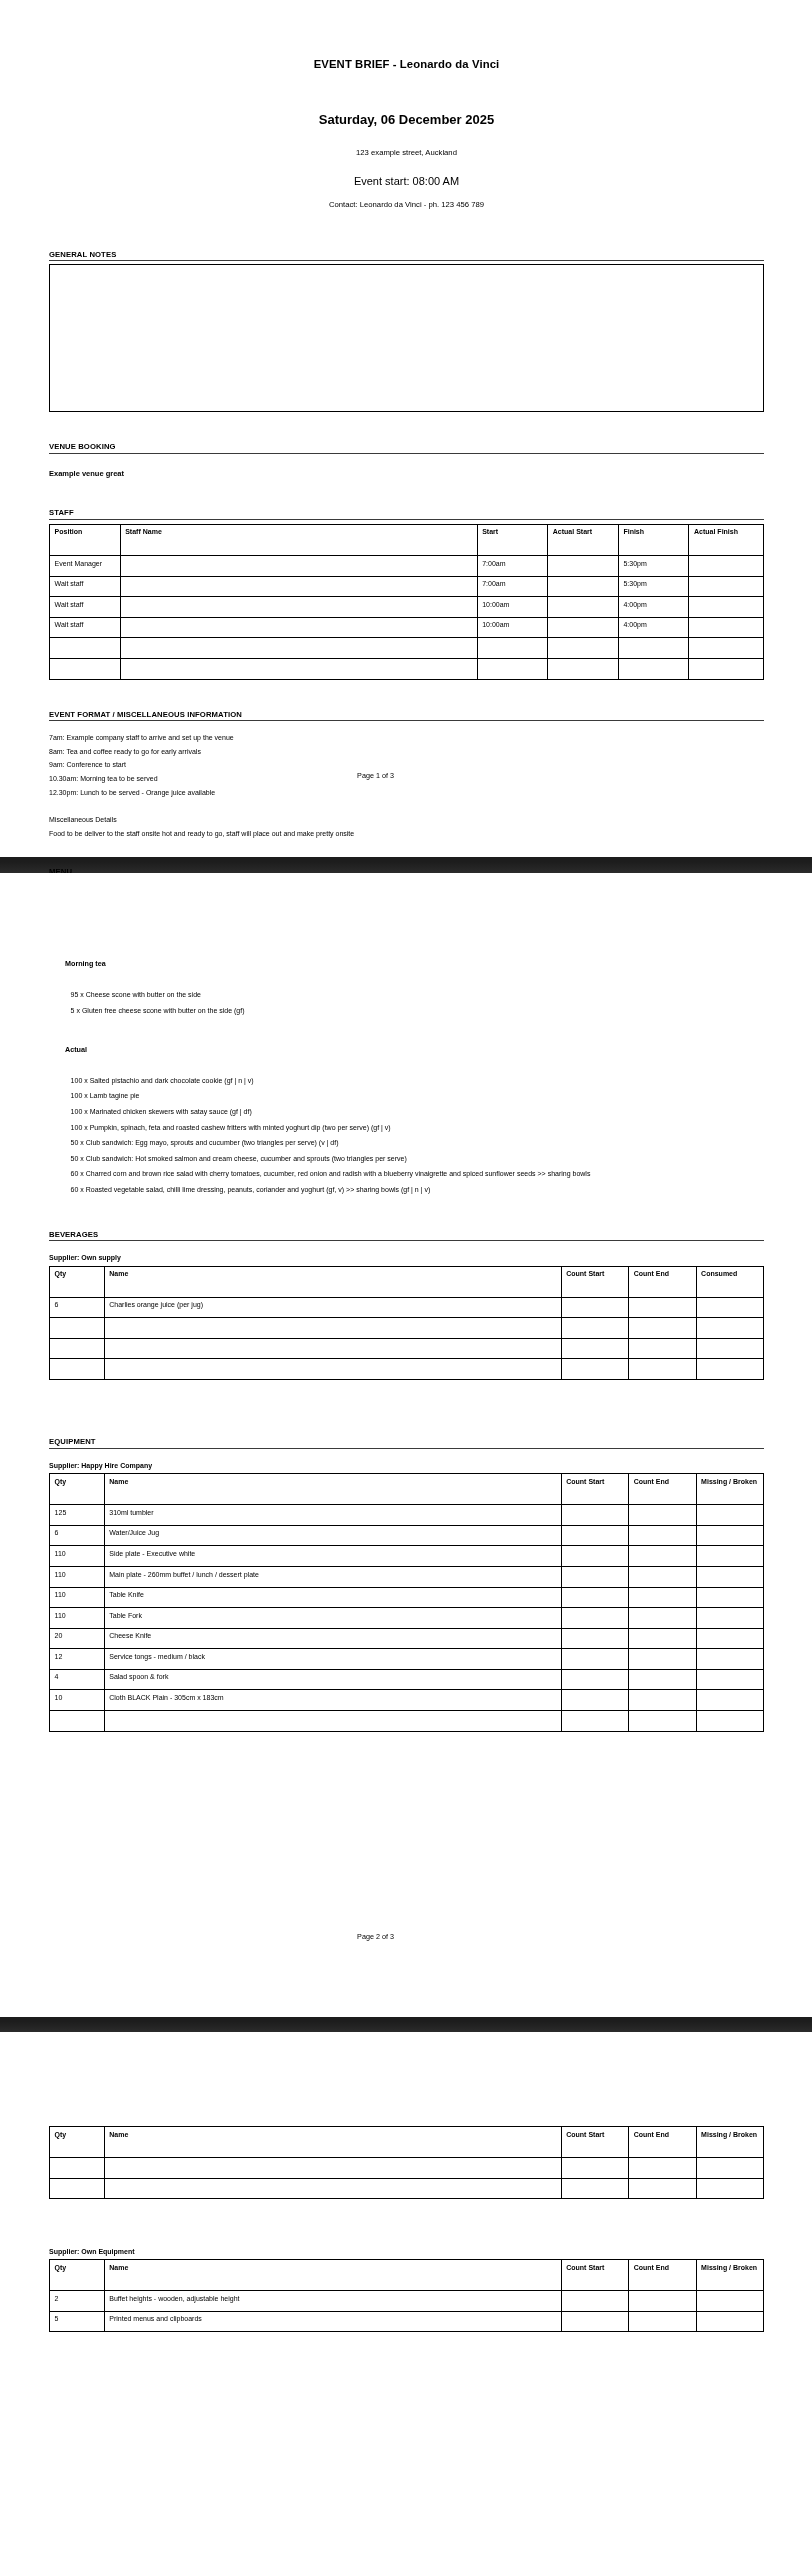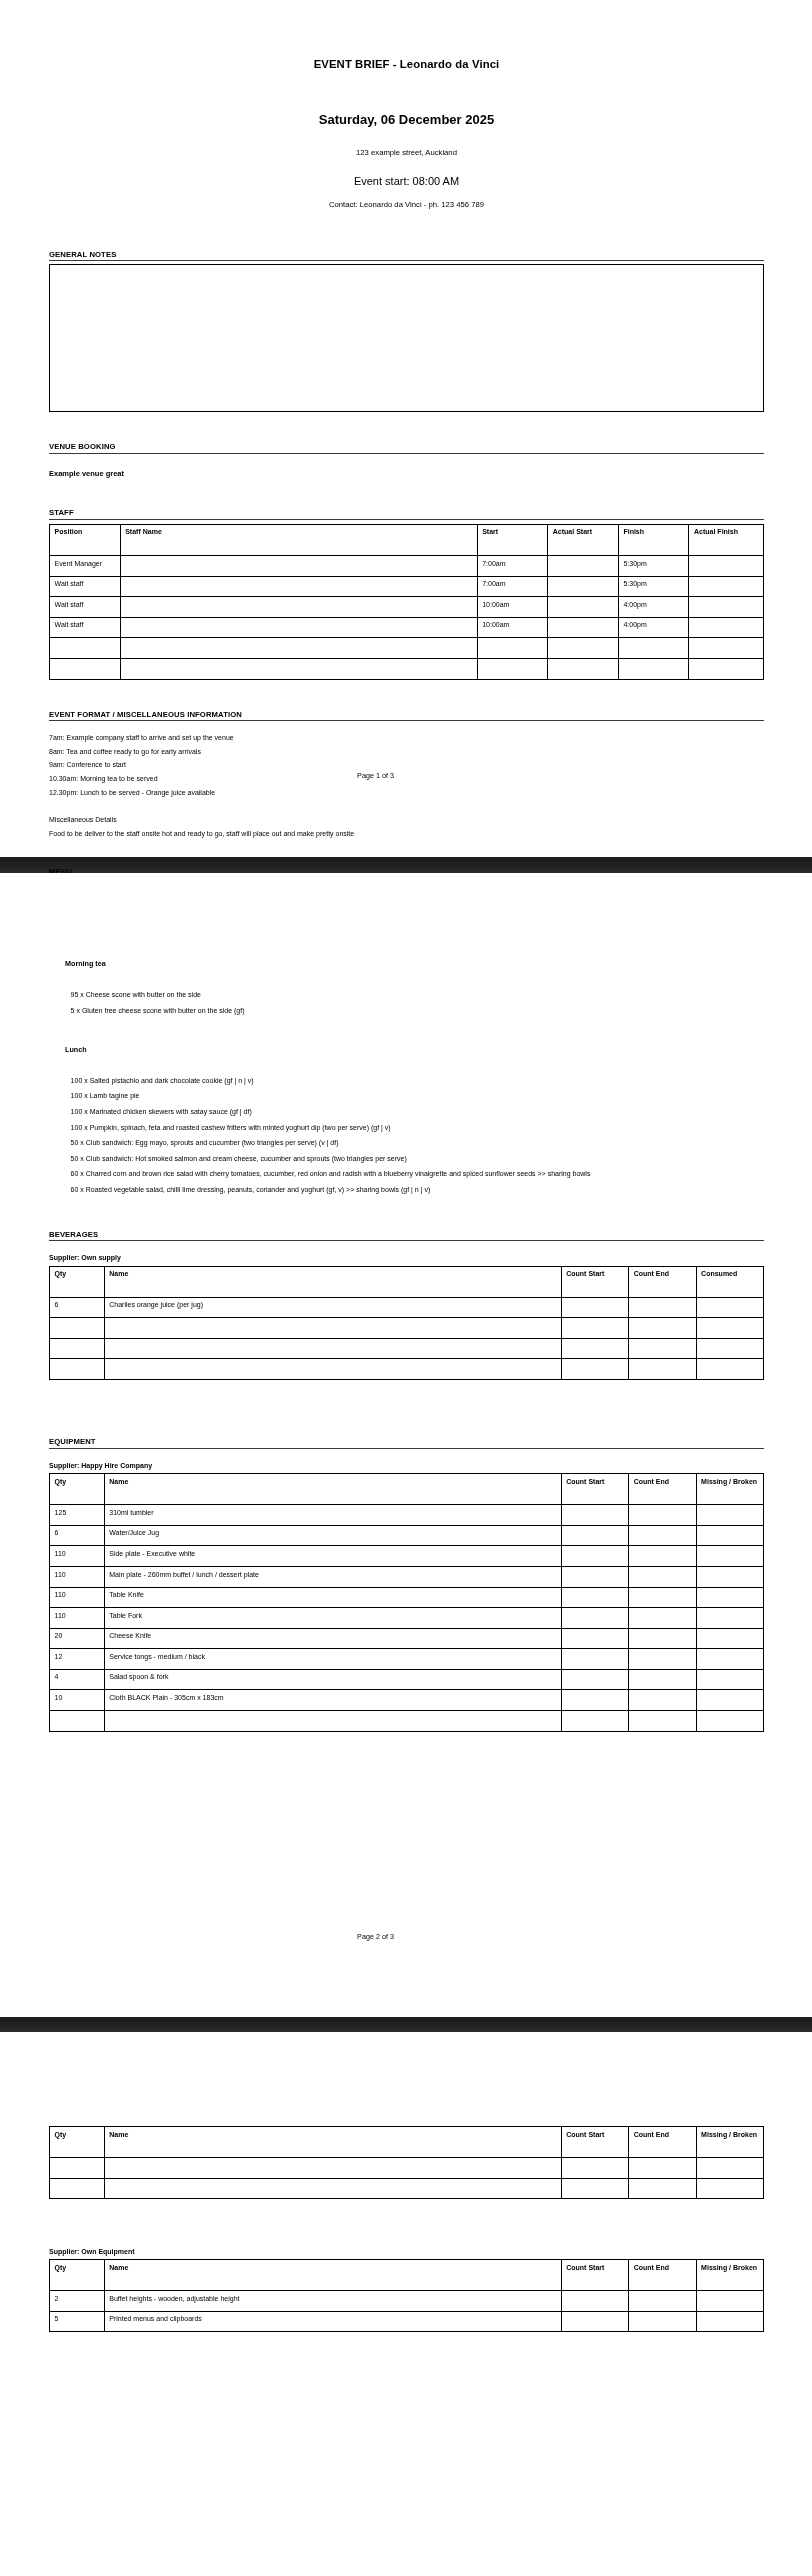--- a/index.html
+++ b/index.html
@@ -310,21 +310,21 @@
   <div class="page-break"></div>
 
   <div class="page page-2">
 
     <div class="spacer-lg"></div>
 
     <div class="menu-group-title">Morning tea</div>
     <div class="menu-item">95 x Cheese scone with butter on the side</div>
     <div class="menu-item">5 x Gluten free cheese scone with butter on the side (gf)</div>
 
-    <div class="menu-group-title">Lunch</div>
+    <div class="menu-group-title">Actual</div>
     <div class="menu-item">100 x Salted pistachio and dark chocolate cookie (gf | n | v)</div>
     <div class="menu-item">100 x Lamb tagine pie</div>
     <div class="menu-item">100 x Marinated chicken skewers with satay sauce (gf | df)</div>
     <div class="menu-item">100 x Pumpkin, spinach, feta and roasted cashew fritters with minted yoghurt dip (two per serve) (gf | v)</div>
     <div class="menu-item">50 x Club sandwich: Egg mayo, sprouts and cucumber (two triangles per serve) (v | df)</div>
     <div class="menu-item">50 x Club sandwich: Hot smoked salmon and cream cheese, cucumber and sprouts (two triangles per serve)</div>
     <div class="menu-item">60 x Charred corn and brown rice salad with cherry tomatoes, cucumber, red onion and radish with a blueberry vinaigrette and spiced sunflower seeds &gt;&gt; sharing bowls</div>
     <div class="menu-item">60 x Roasted vegetable salad, chilli lime dressing, peanuts, coriander and yoghurt (gf, v) &gt;&gt; sharing bowls (gf | n | v)</div>
 
     <div class="spacer-md"></div>

